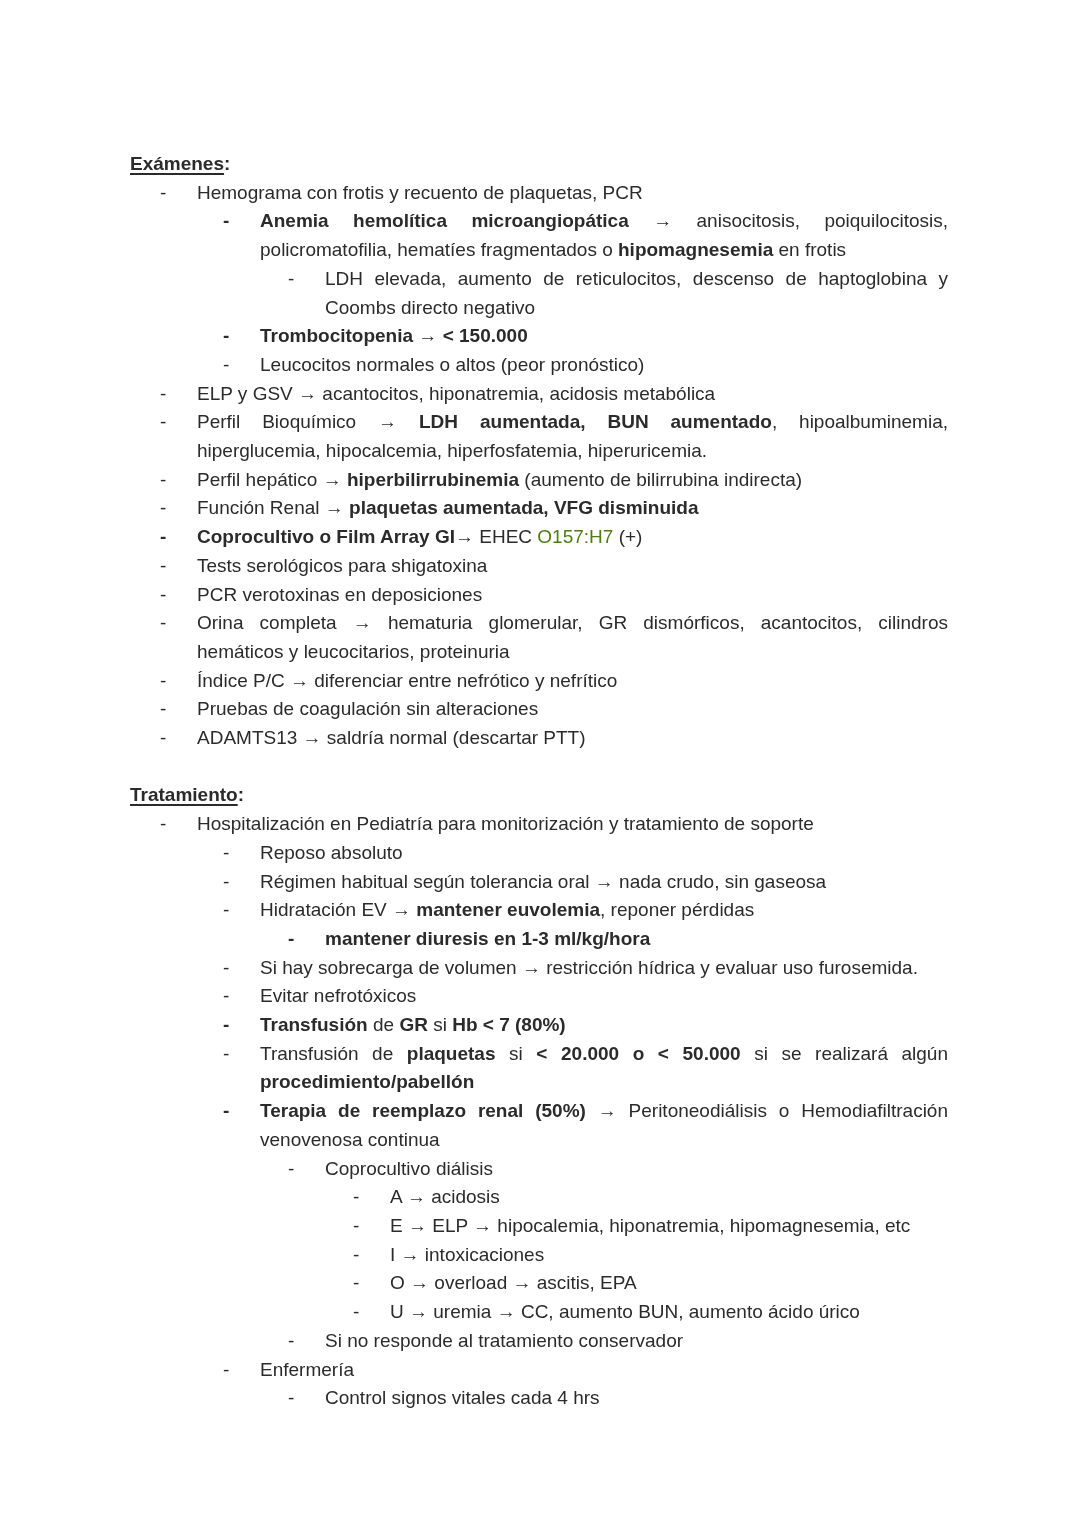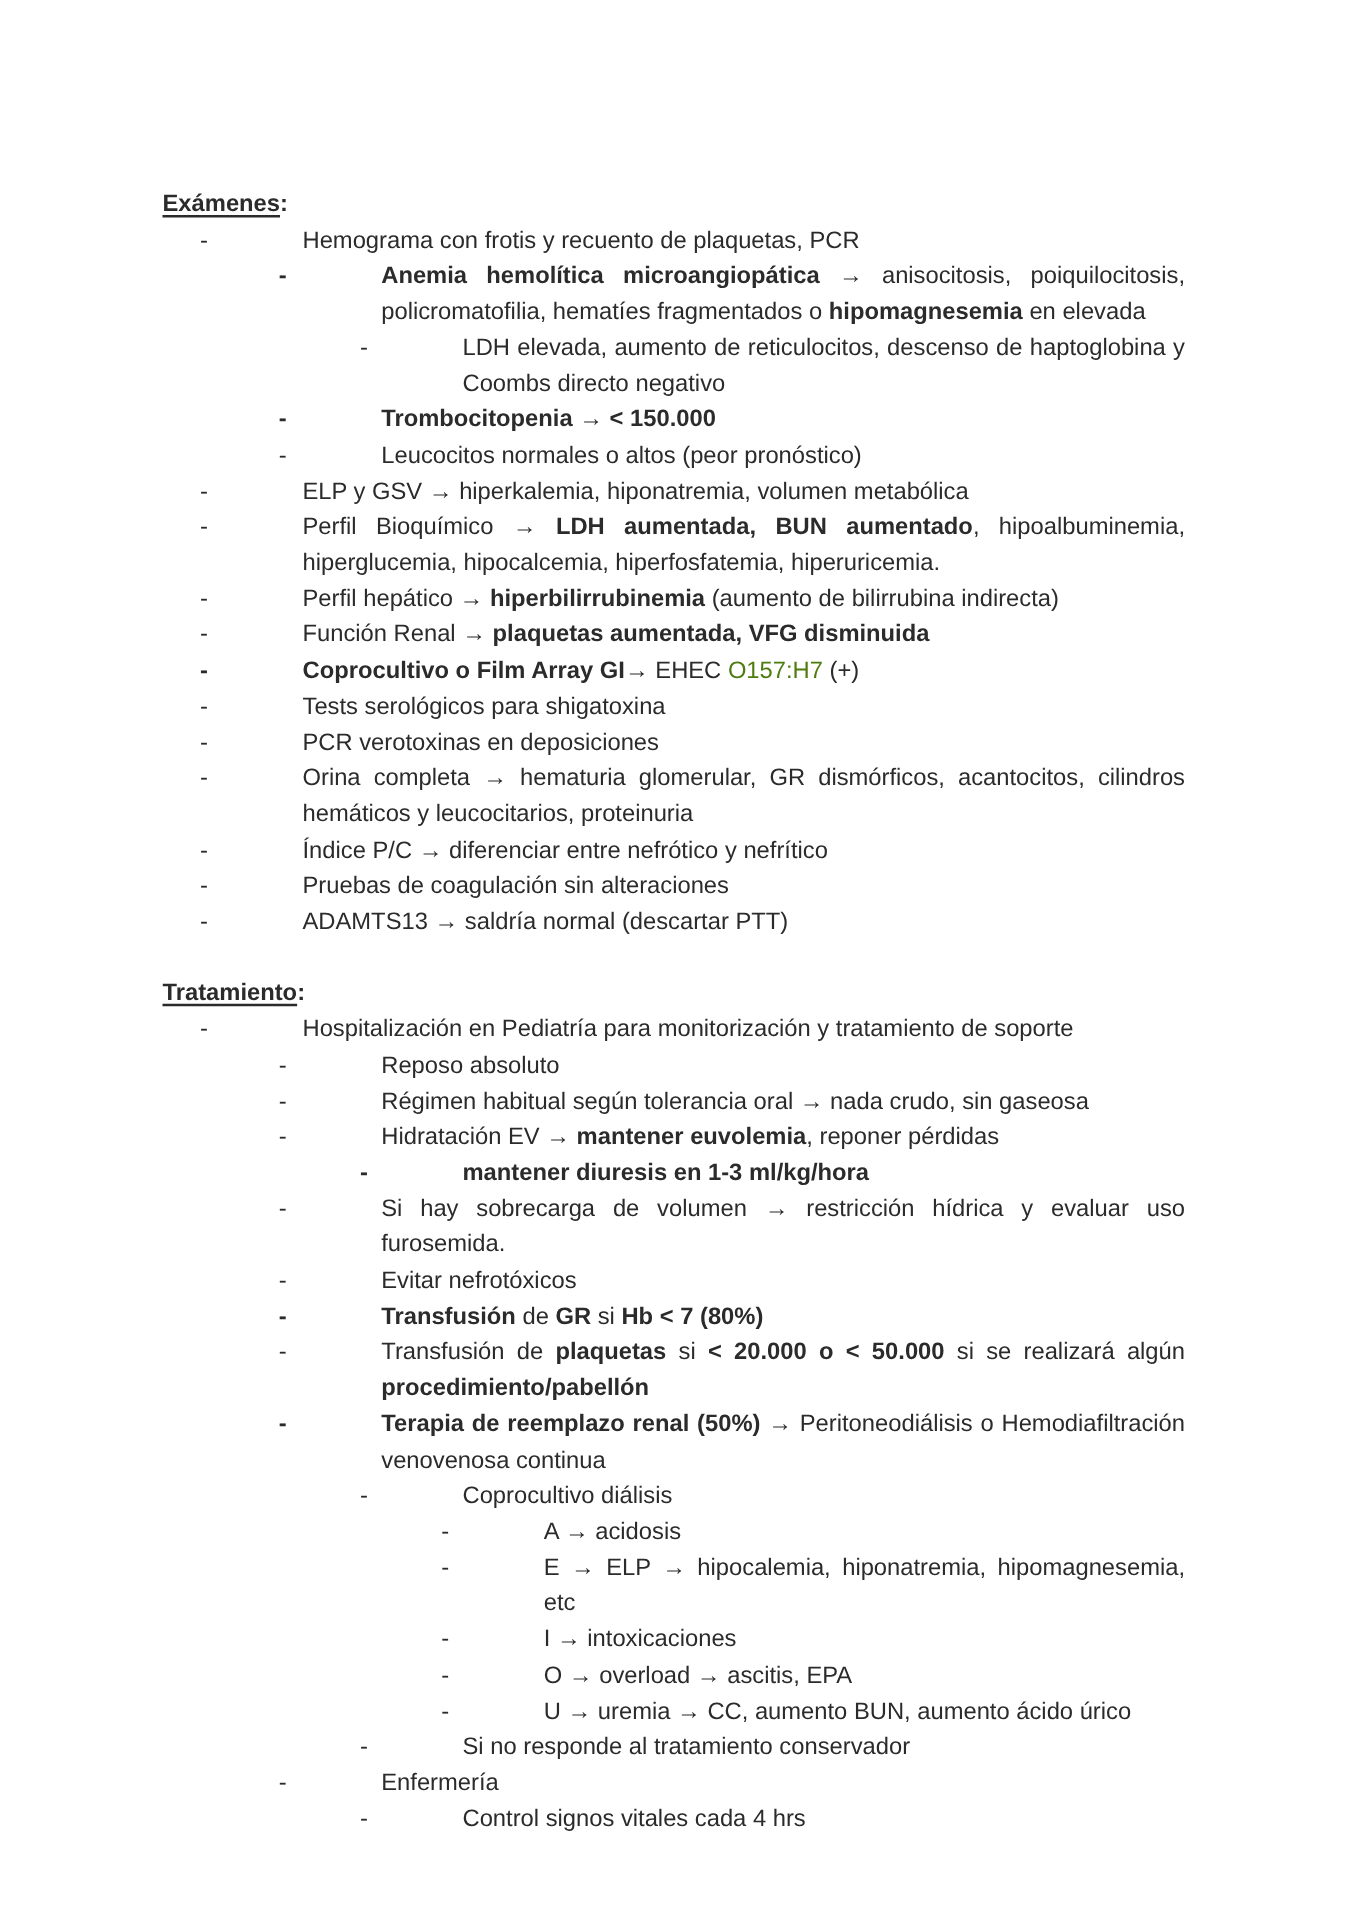--- a/index.html
+++ b/index.html
@@ -39,21 +39,20 @@
     display: flex;
     align-items: flex-start;
   }
   .marker {
     flex: 0 0 37px;
   }
   .txt {
     flex: 1 1 auto;
     text-align: justify;
     text-align-last: left;
-    margin-left: 45px;
   }
   .lv1 { margin-left: 30px; }
   .lv2 { margin-left: 93px; }
   .lv3 { margin-left: 158px; }
   .lv4 { margin-left: 223px; }
   .b { font-weight: 700; }
   .muted { color: #4d7c0f; }
 </style>
 </head>
 <body>
@@ -61,37 +60,37 @@
 <div class="page">
   <div class="doc">
       <div class="section">
         <p class="heading"><span class="hw">Exámenes</span><span>:</span></p>
         <div class="li lv1">
           <span class="marker">-</span>
           <div class="txt"><span class="">Hemograma con frotis y recuento de plaquetas, PCR</span></div>
         </div>
         <div class="li lv2">
           <span class="marker b">-</span>
-          <div class="txt"><span class="b ">Anemia hemolítica microangiopática</span><span class=""> → anisocitosis, poiquilocitosis, policromatofilia, hematíes fragmentados o </span><span class="b ">hipomagnesemia</span><span class=""> en elevada</span></div>
+          <div class="txt"><span class="b ">Anemia hemolítica microangiopática</span><span class=""> → anisocitosis, poiquilocitosis, policromatofilia, hematíes fragmentados o </span><span class="b ">hipomagnesemia</span><span class=""> en frotis</span></div>
         </div>
         <div class="li lv3">
           <span class="marker">-</span>
           <div class="txt"><span class="">LDH elevada, aumento de reticulocitos, descenso de haptoglobina y Coombs directo negativo</span></div>
         </div>
         <div class="li lv2">
           <span class="marker b">-</span>
           <div class="txt"><span class="b ">Trombocitopenia</span><span class=""> → </span><span class="b ">&lt; 150.000</span></div>
         </div>
         <div class="li lv2">
           <span class="marker">-</span>
           <div class="txt"><span class="">Leucocitos normales o altos (peor pronóstico)</span></div>
         </div>
         <div class="li lv1">
           <span class="marker">-</span>
-          <div class="txt"><span class="">ELP y GSV → hiperkalemia, hiponatremia, volumen metabólica</span></div>
+          <div class="txt"><span class="">ELP y GSV → acantocitos, hiponatremia, acidosis metabólica</span></div>
         </div>
         <div class="li lv1">
           <span class="marker">-</span>
           <div class="txt"><span class="">Perfil Bioquímico → </span><span class="b ">LDH aumentada, BUN aumentado</span><span class="">, hipoalbuminemia, hiperglucemia, hipocalcemia, hiperfosfatemia, hiperuricemia.</span></div>
         </div>
         <div class="li lv1">
           <span class="marker">-</span>
           <div class="txt"><span class="">Perfil hepático → </span><span class="b ">hiperbilirrubinemia</span><span class=""> (aumento de bilirrubina indirecta)</span></div>
         </div>
         <div class="li lv1">

